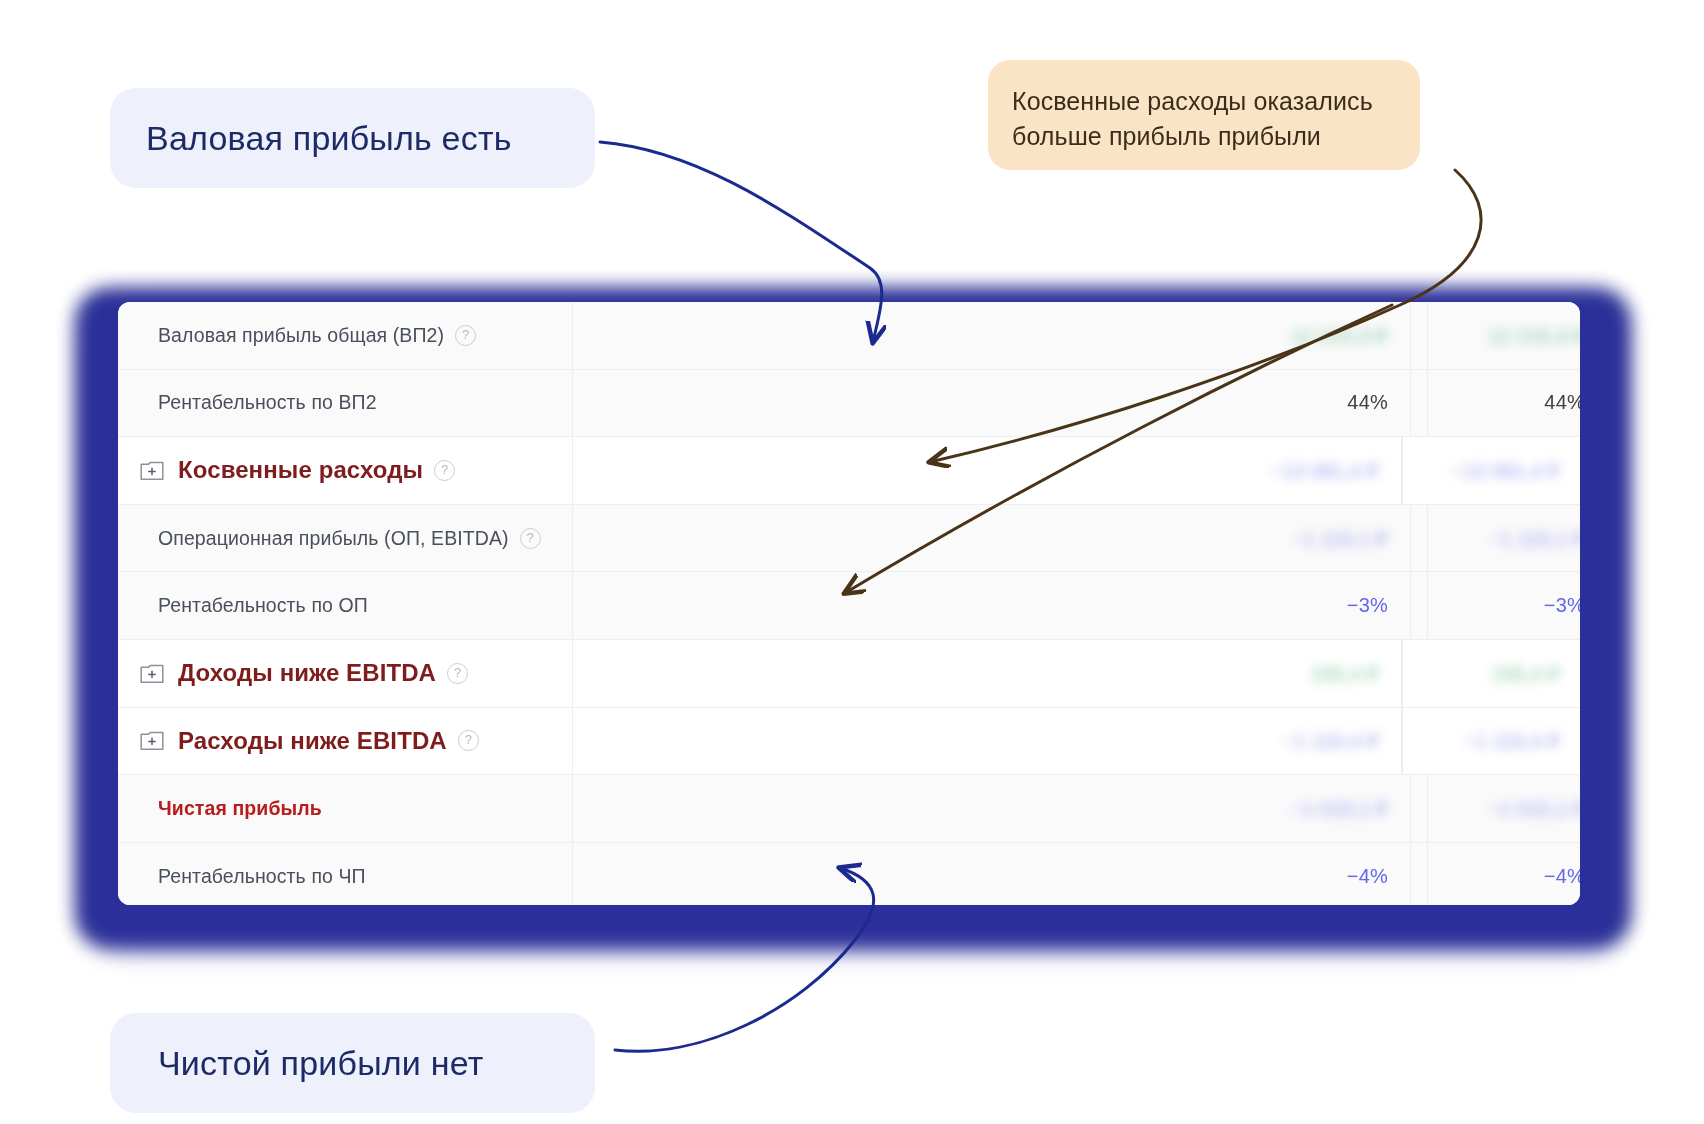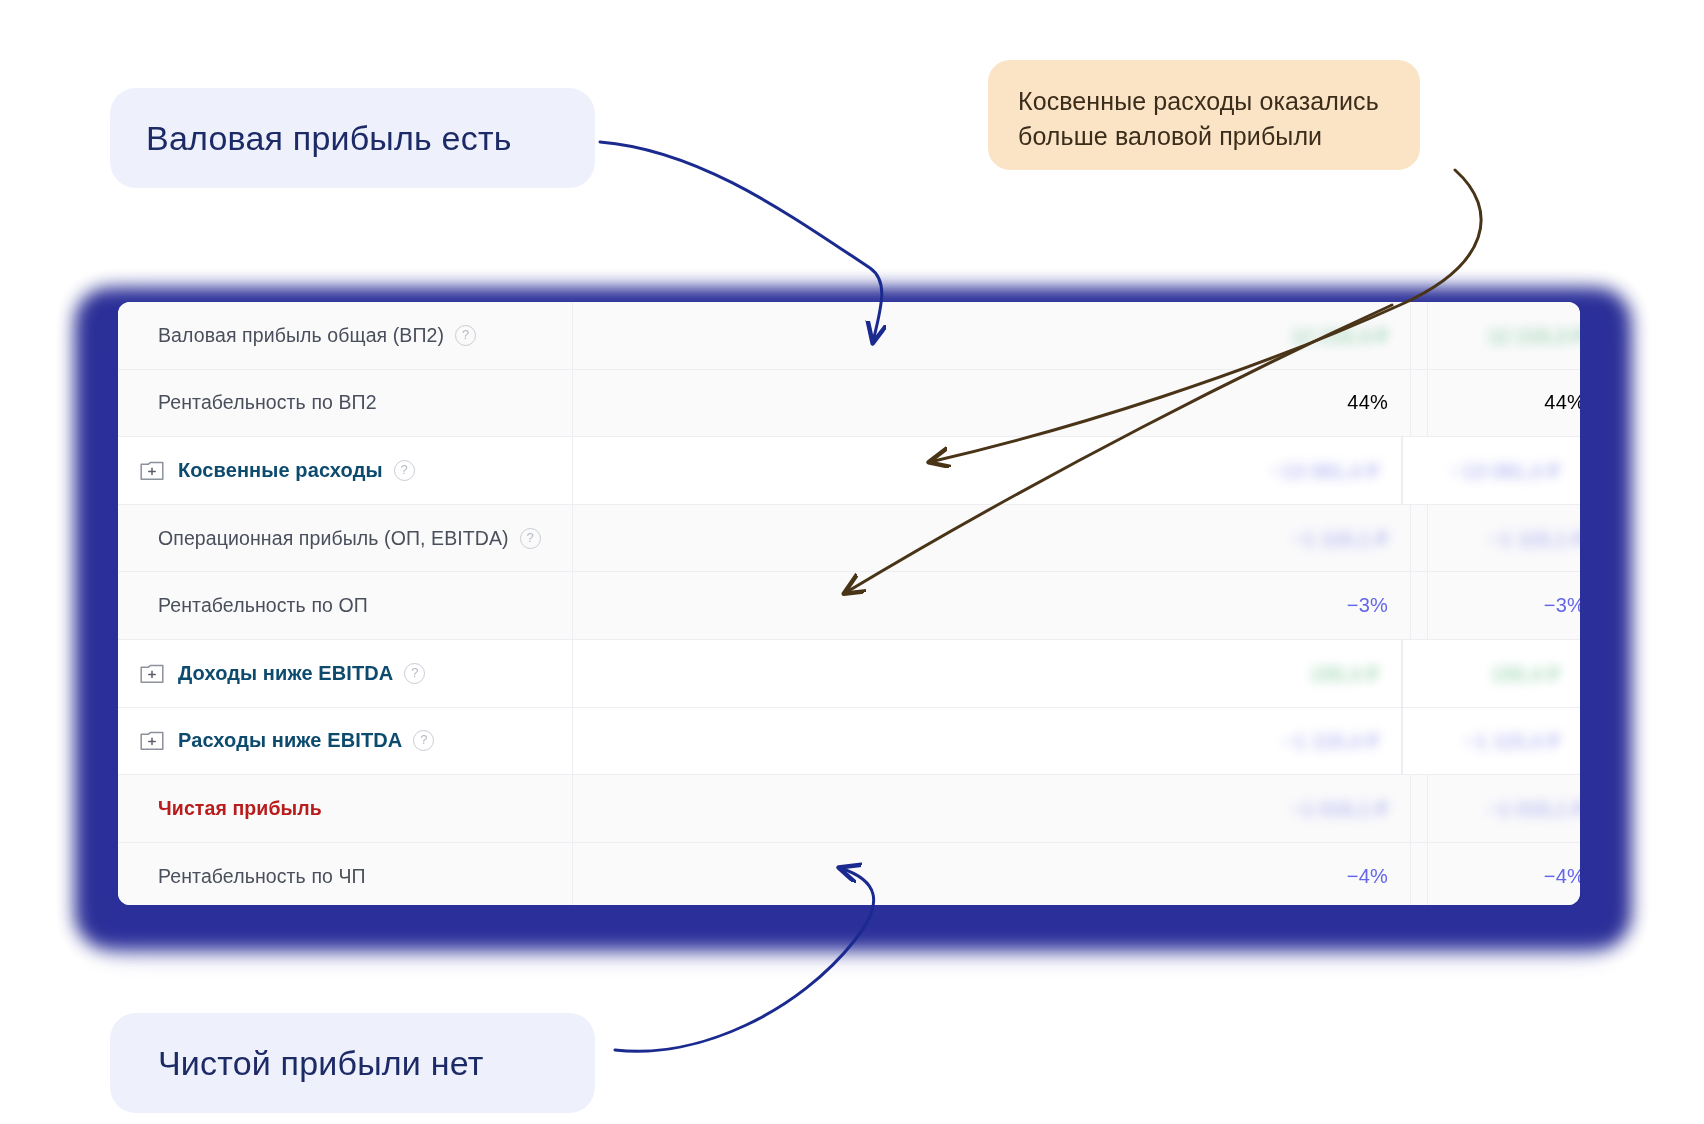--- a/index.html
+++ b/index.html
@@ -13,21 +13,21 @@
   .pill {
     position:absolute; background:#eef1fc; border-radius:26px;
     display:flex; align-items:center; justify-content:flex-start;
     color:#1c2a66; letter-spacing:.2px;text-align:right;
   }
   #pill-gross  { left:110px; top:88px;  width:485px; height:100px; padding:0 36px; font-size:34px; }
   #pill-net    { left:110px; top:1013px; width:485px; height:100px; padding:0 48px; font-size:34px; }
 
   #pill-indirect {
     position:absolute; left:988px; top:60px; width:432px; height:110px;
-    background:#fbe3c6; border-radius:22px; padding:24px 30px;
+    background:#fbe3c6; border-radius:22px; padding:24px 24px;
     color:#3b2d1b; font-size:25px; line-height:1.38; letter-spacing:.1px;
   }
 
   
   #card-shadow {
     position:absolute; left:75px; top:288px; width:1556px; height:660px;
     border-radius:34px;
     background:#1a1f8c;
     filter:blur(9px); opacity:.92;
   }
@@ -62,59 +62,59 @@
   }
   .mid-inner {
     width:822px; height:100%; display:flex; align-items:center;
     justify-content:flex-end; padding-right:22px;
     border-right:1px solid #eceef2;
   }
 
   .lbl {
     font-size:19.5px; color:#4a4f5c; letter-spacing:.1px; white-space:nowrap;
   }
-  .lbl.strong { color:#0c4a6e; font-weight:700; font-size:20px; }
+  .lbl.strong { color:#7f1d1d; font-weight:700; font-size:24px; }
   .lbl.semi   { color:#b91c1c; font-weight:700; font-size:19.5px; }
   .indent-1 { padding-left:18px; }
 
   
   .folder-icon { width:24px; height:21px; position:relative; flex:0 0 24px; margin-right:14px; }
   .folder-icon svg { display:block; }
 
   
   .q-icon {
     width:21px; height:21px; border-radius:50%; border:1.4px solid #c9ccd6;
     color:#b4b8c4; font-size:13px; line-height:18px; text-align:center;
     margin-left:11px; flex:0 0 21px; font-family:"Liberation Sans", sans-serif;
   }
 
   
   .val { font-size:20px; letter-spacing:.2px; white-space:nowrap; }
-  .val.green  { color:#000000; }
+  .val.green  { color:#404040; }
   .val.indigo { color:#6366e8; }
   .val.blur-green  { color:#2aa45a; filter:blur(5.5px); opacity:.62; }
   .val.blur-indigo { color:#5b5fe0; filter:blur(5.5px); opacity:.62; }
 
   
   #arrows { position:absolute; left:0; top:0; width:1704px; height:1124px; pointer-events:none; }
 </style>
 </head>
 <body>
 
 <div class="pill" id="pill-gross">
   <span>Валовая прибыль есть</span>
 </div>
 
 <div class="pill" id="pill-net">
   <span>Чистой прибыли нет</span>
 </div>
 
 <div id="pill-indirect">
   <div>Косвенные расходы оказались</div>
-  <div>больше  валовой прибыли</div>
+  <div>больше  прибыль прибыли</div>
 </div>
 
 <div id="card-shadow"></div>
 <div id="card-shadow2"></div>
 <div id="table-card">
   <div id="table-body">
       <div class="trow alt">
         <div class="cell-label">
           <span class="lbl indent-1">Валовая прибыль общая (ВП2)</span>
           <span class="q-icon">?</span>

